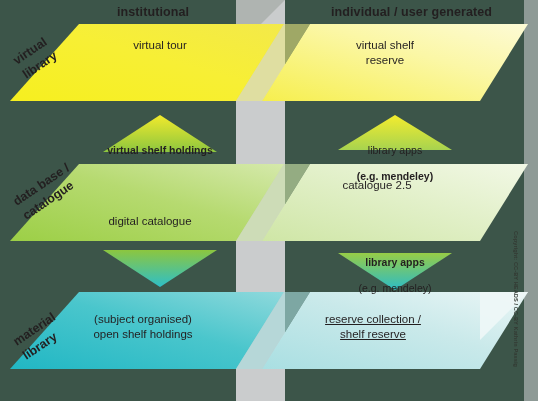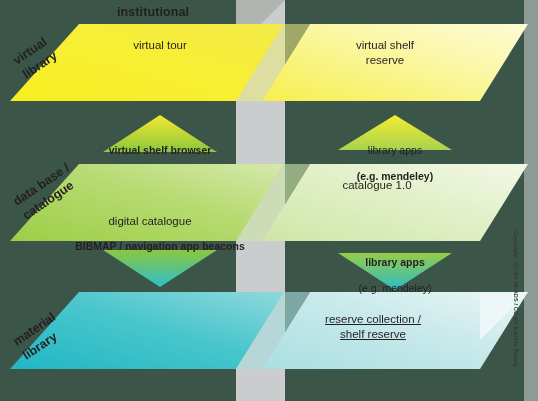--- a/index.html
+++ b/index.html
@@ -188,44 +188,46 @@
     <g>
       <path d="M338,253 L452,253 L395,290 Z" fill="url(#triDn2)"></path>
     </g>
 
     <g>
       <path d="M480,292 L528,292 L480,340 Z" fill="#eef7f7" opacity="0.9"></path>
     </g>
   </svg>
 
   <div class="colhead" id="head-institutional">institutional</div>
+  <div class="colhead" id="head-individual">individual / user generated</div>
 
   <div class="rowlabel" id="row-virtual" style="white-space:pre-line;">virtual
 library</div>
   <div class="rowlabel" id="row-database" style="white-space:pre-line;">data base /
 catalogue</div>
   <div class="rowlabel" id="row-material" style="white-space:pre-line;">material
 library</div>
 
   <div class="panel-text" id="txt-virtual-shelf-reserve">virtual shelf
 reserve</div>
   <div class="panel-text" id="txt-virtual-tour">virtual tour</div>
   <div class="panel-text" id="txt-digital-catalogue">digital catalogue</div>
-  <div class="panel-text" id="txt-catalogue20">catalogue 1.0</div>
+  <div class="panel-text" id="txt-catalogue20">catalogue 2.5</div>
+  <div class="panel-text" id="txt-open-shelf">(subject organised)
+open shelf holdings</div>
   <div class="panel-text" id="txt-reserve-collection">reserve collection /
 shelf reserve</div>
 
-  <div class="tri-label" id="lbl-vsb"><b>virtual shelf browser</b></div>
+  <div class="tri-label" id="lbl-vsb"><b>virtual shelf holdings</b></div>
 
   <div class="tri-label" id="lbl-apps-top">
     <span>library apps</span><br>
     <b>(e.g. mendeley)</b>
   </div>
 
-  <div class="tri-label" id="lbl-bibmap"><b>BIBMAP / navigation app beacons</b></div>
 
   <div class="tri-label" id="lbl-apps-bottom">
     <b>library apps</b><br>
     <span>(e.g. mendeley)</span>
   </div>
 
   <div id="copyright">Copyright: CC-BY HEADS / CC-BY Kathrin Passig</div>
 
 </div>
 

